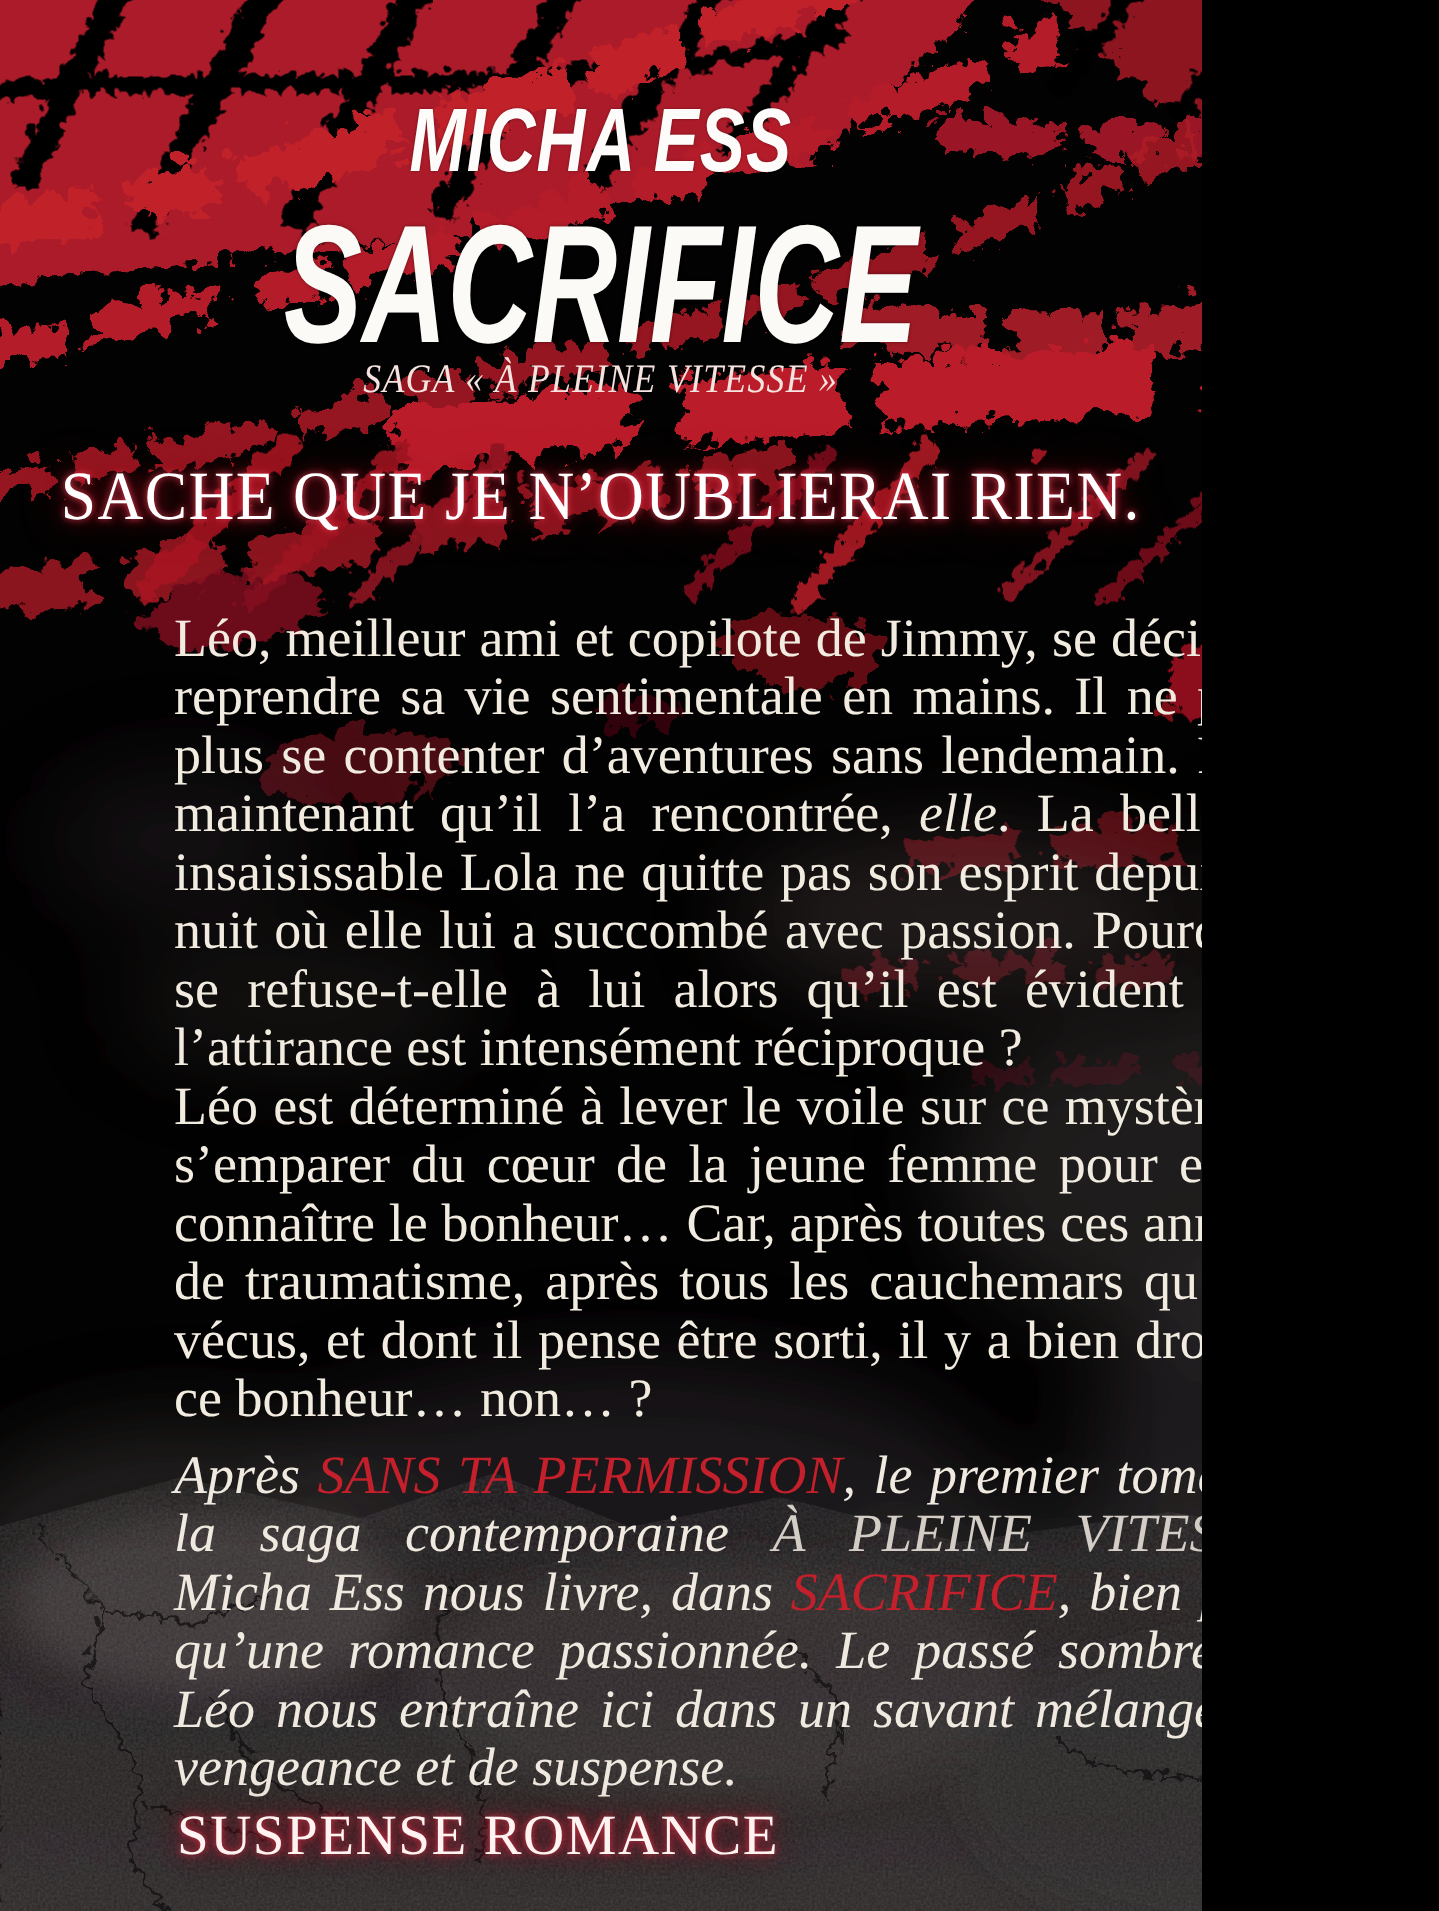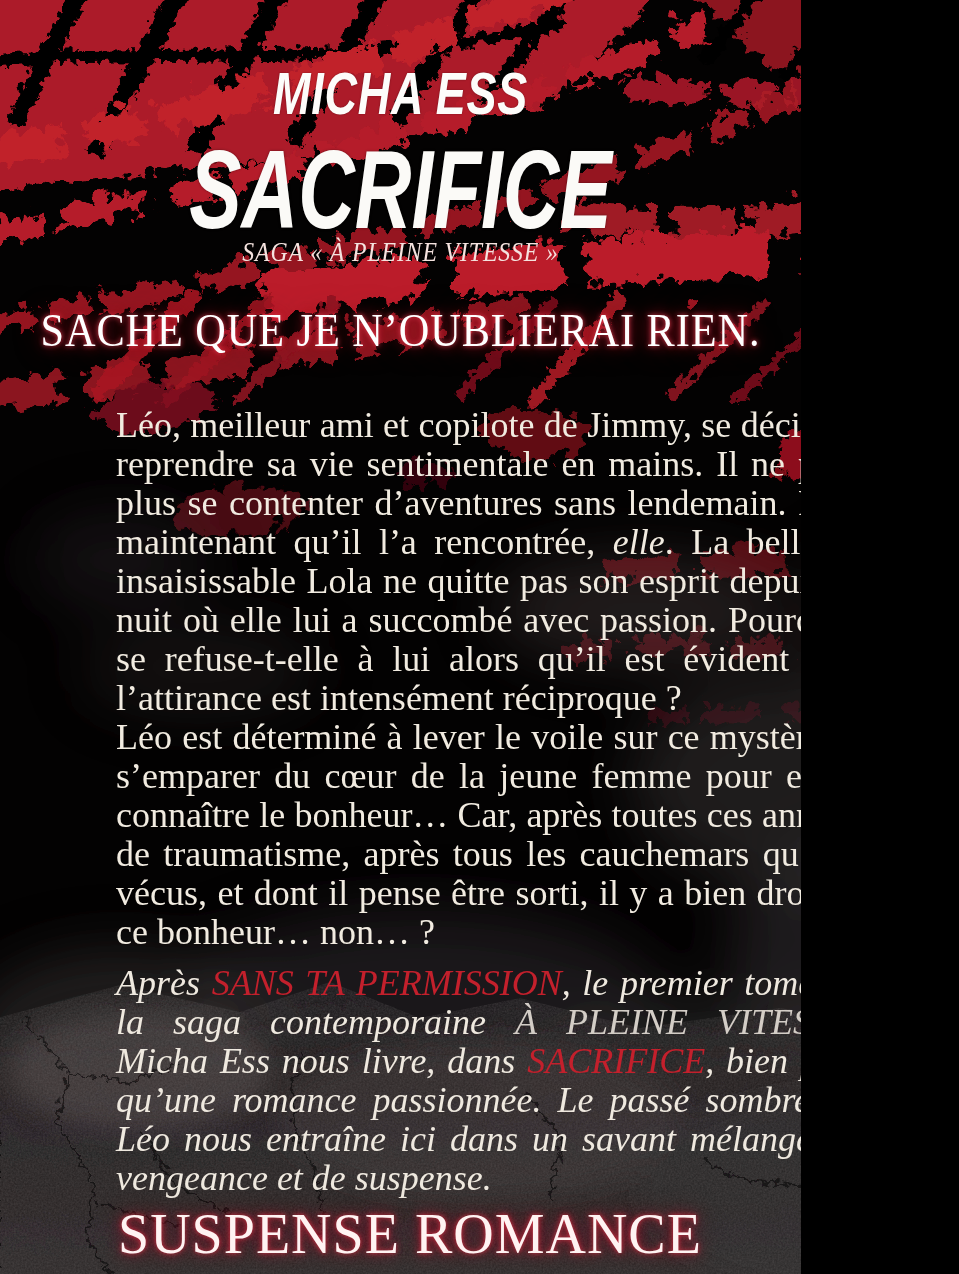--- a/index.html
+++ b/index.html
@@ -41,21 +41,21 @@
     font-size:36px;line-height:39px;color:var(--body-text,#f1ebe0);
     text-align:justify;
   }
   .synopsis p{margin:0;}
   .synopsis p.review{margin-top:12px;font-style:italic;color:#efe9df;}
   .run-em{font-style:italic;}
   .run-red{color:var(--text-red,#c3202c);}
   .run-muted{color:var(--muted-caps,#d3cdc6);}
   .genre{
     top:1204px;left:118px;
-    font-size:56px;line-height:1.1;letter-spacing:1px;color:#fff3f2;
+    font-size:38px;line-height:1.1;letter-spacing:1px;color:#fff3f2;
     text-shadow:0 0 5px rgba(222,52,72,.95),0 0 13px rgba(160,16,38,.9),0 0 26px rgba(110,8,24,.7);
     text-align:right;
   }
 </style>
 </head>
 <body>
 
 <div class="cover">
 
   <svg class="bg" width="959" height="1274" viewBox="0 0 959 1274" aria-hidden="true">

